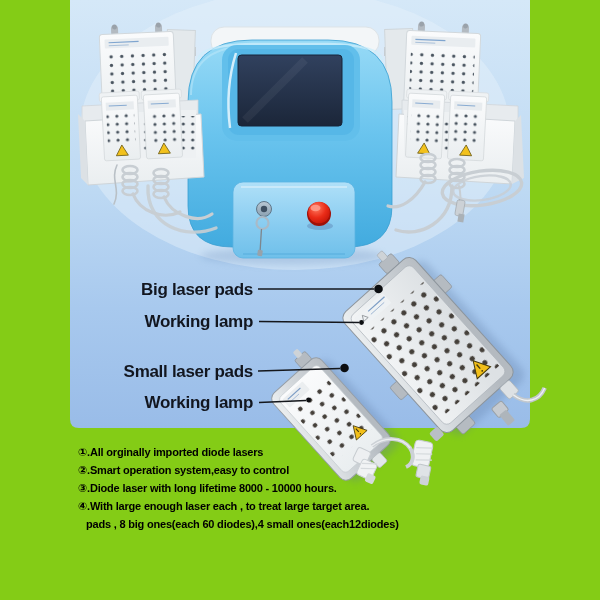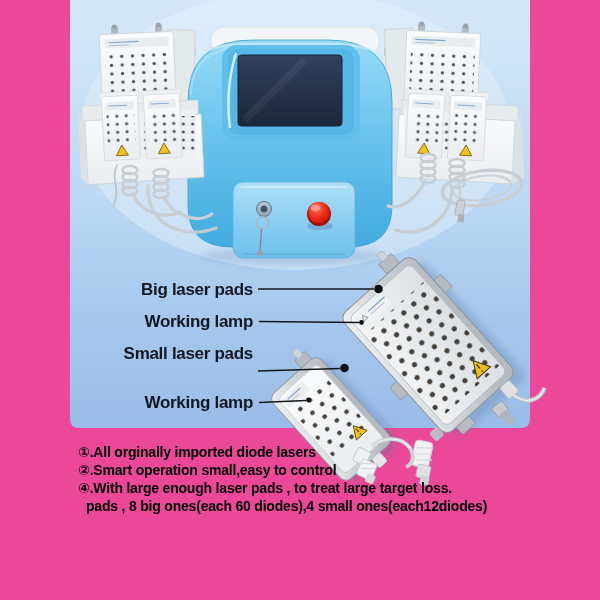--- a/index.html
+++ b/index.html
@@ -1,22 +1,22 @@
 <!DOCTYPE html>
 <html><head>
 <meta charset="utf-8">
 <style>
   html,body{margin:0;padding:0;background:#ffffff;}
-  .stage{position:relative;width:600px;height:600px;background:#ec4899;overflow:hidden;
+  .stage{position:relative;width:600px;height:600px;background:#84cc16;overflow:hidden;
          font-family:"Liberation Sans","DejaVu Sans",sans-serif;}
   .photo-svg{position:absolute;left:0;top:0;width:600px;height:600px;display:block;}
   .callout{position:absolute;right:347px;white-space:nowrap;color:#12161f;
            font-size:17px;font-weight:bold;letter-spacing:-0.3px;line-height:17px;}
   .features{position:absolute;left:78px;top:444px;color:#000000;
-            font-size:14px;font-weight:bold;letter-spacing:-0.2px;line-height:17.9px;}
+            font-size:11px;font-weight:bold;letter-spacing:-0.2px;line-height:17.9px;}
   .fline{white-space:nowrap;}
   .fline.indent{margin-left:8px;}
 </style>
 </head>
 <body>
 
 <div class="stage">
 
   <svg class="photo-svg" viewBox="0 0 600 600">
     <defs>
@@ -314,23 +314,24 @@
         <circle cx="361.5" cy="322.5" r="2.4" fill="#0c0e11" stroke="none"></circle>
       <path d="M258,371 L340,368.5"></path>
         <circle cx="344.5" cy="368" r="4.3" fill="#0c0e11" stroke="none"></circle>
       <path d="M259,402.5 L306,400.5"></path>
         <circle cx="308.5" cy="400" r="2.4" fill="#0c0e11" stroke="none"></circle>
     </g>
   </svg>
 
   <div class="callout" style="top:281px">Big laser pads</div>
   <div class="callout" style="top:313px">Working lamp</div>
-  <div class="callout" style="top:345px">Small laser pads</div>
+  <div class="callout" style="top:363px">Small laser pads</div>
   <div class="callout" style="top:394px">Working lamp</div>
 
   <div class="features">
     <div class="fline">①.All orginally imported diode lasers</div>
-    <div class="fline">②.Smart operation small,easy to control</div>
-    <div class="fline">④.With large enough laser pads , to treat large target loss.</div>
+    <div class="fline">②.Smart operation system,easy to control</div>
+    <div class="fline">③.Diode laser with long lifetime 8000 - 10000 hours.</div>
+    <div class="fline">④.With large enough laser each , to treat large target area.</div>
     <div class="fline indent">pads , 8 big ones(each 60 diodes),4 small ones(each12diodes)</div>
   </div>
 
 </div>
 
 </body></html>

